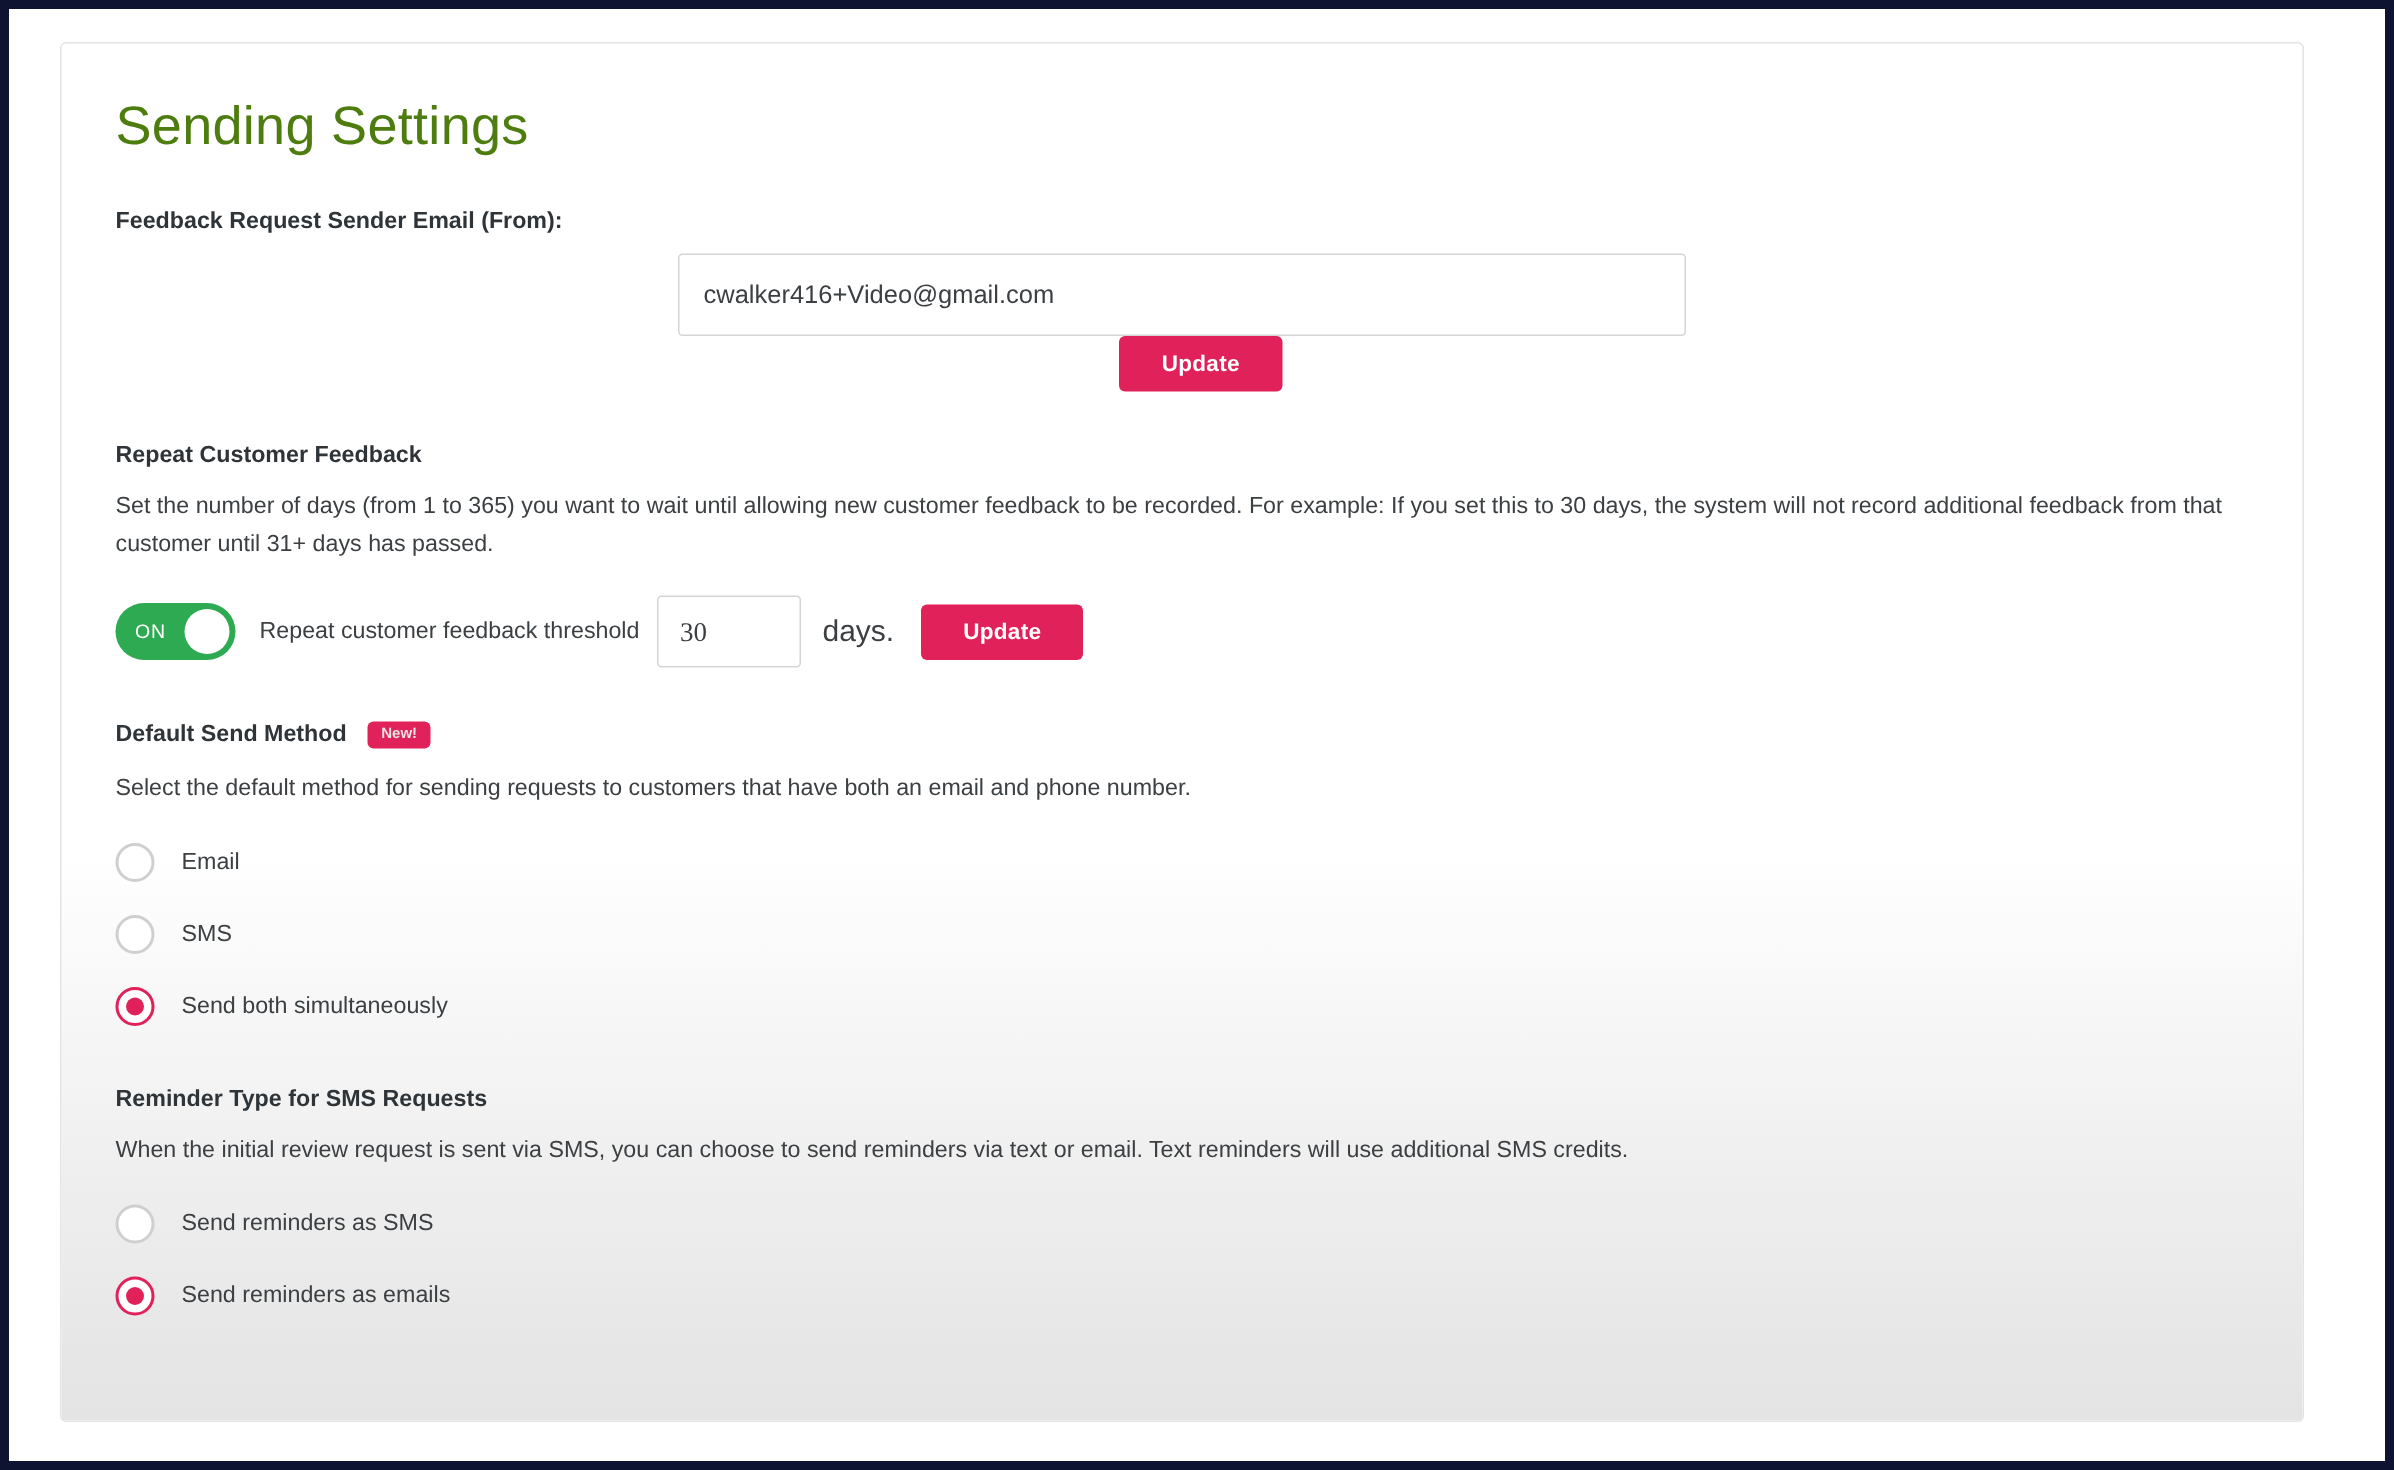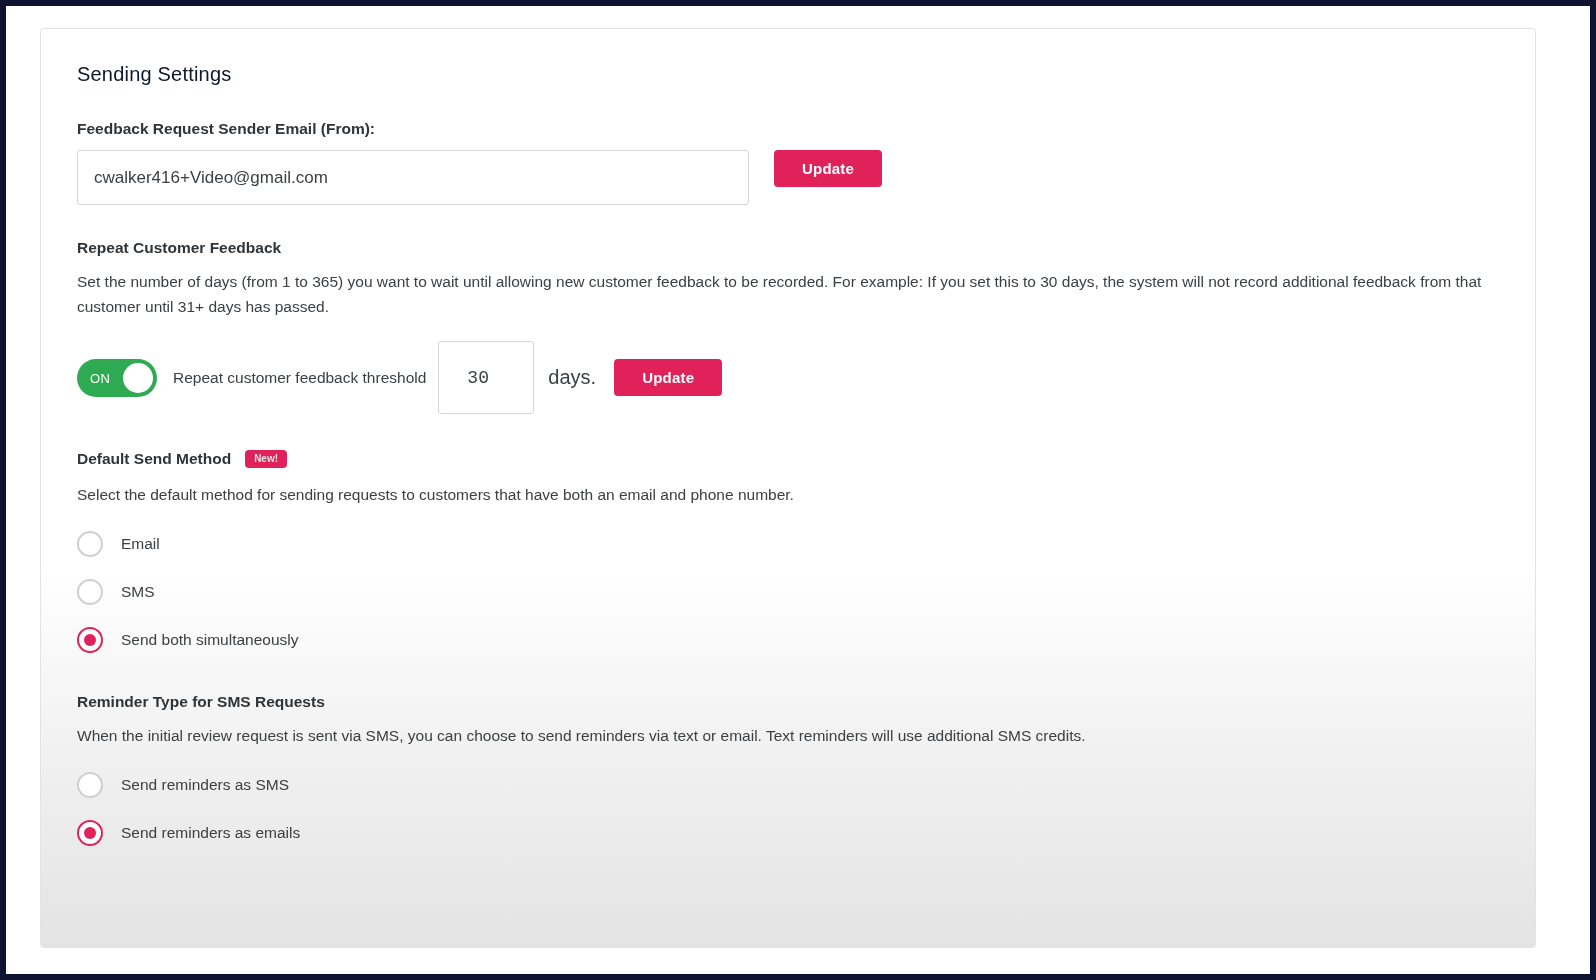--- a/index.html
+++ b/index.html
@@ -51,23 +51,23 @@
     pointer-events: none;
   }
 
   .content {
     position: relative;
     z-index: 2;
     padding: 34px 36px 0 36px;
   }
 
   h1.page-title {
-    font-size: 20px;
+    font-size: 36px;
     font-weight: 400;
-    color: #0f172a;
+    color: #4d7c0f;
     margin: 0 0 34px 0;
     letter-spacing: 0.2px;
   }
 
   .label {
     font-size: 15.5px;
     font-weight: 700;
     color: #2f3438;
     margin: 0 0 12px 0;
   }
@@ -77,22 +77,23 @@
     font-weight: 400;
     color: #3c4043;
     line-height: 1.62;
     margin: 0 0 22px 0;
     max-width: 1420px;
   }
 
   
   .sender-row {
     display: flex;
-    align-items: flex-start;
+    align-items: center;
     margin-bottom: 34px;
+    flex-direction: column;
   }
   .text-input {
     width: 672px;
     height: 55px;
     box-sizing: border-box;
     border: 1px solid #d5d5d5;
     border-radius: 3px;
     background: #fff;
     padding: 0 16px;
     font-family: "Liberation Sans", sans-serif;
@@ -150,27 +151,27 @@
     background: #ffffff;
   }
   .toggle-label {
     font-size: 15.5px;
     color: #3c4043;
     margin: 0 12px 0 16px;
     white-space: nowrap;
   }
   .num-input {
     width: 96px;
-    height: 73px;
+    height: 48px;
     box-sizing: border-box;
     border: 1px solid #d5d5d5;
     border-radius: 3px;
     background: #fff;
-    padding: 0 28px;
-    font-family: Liberation Mono, monospace;
+    padding: 0 14px;
+    font-family: Liberation Serif, serif;
     font-size: 18px;
     color: #3c4043;
     outline: none;
   }
   .days-text {
     font-size: 20px;
     color: #3c4043;
     margin: 0 18px 0 14px;
   }
 

